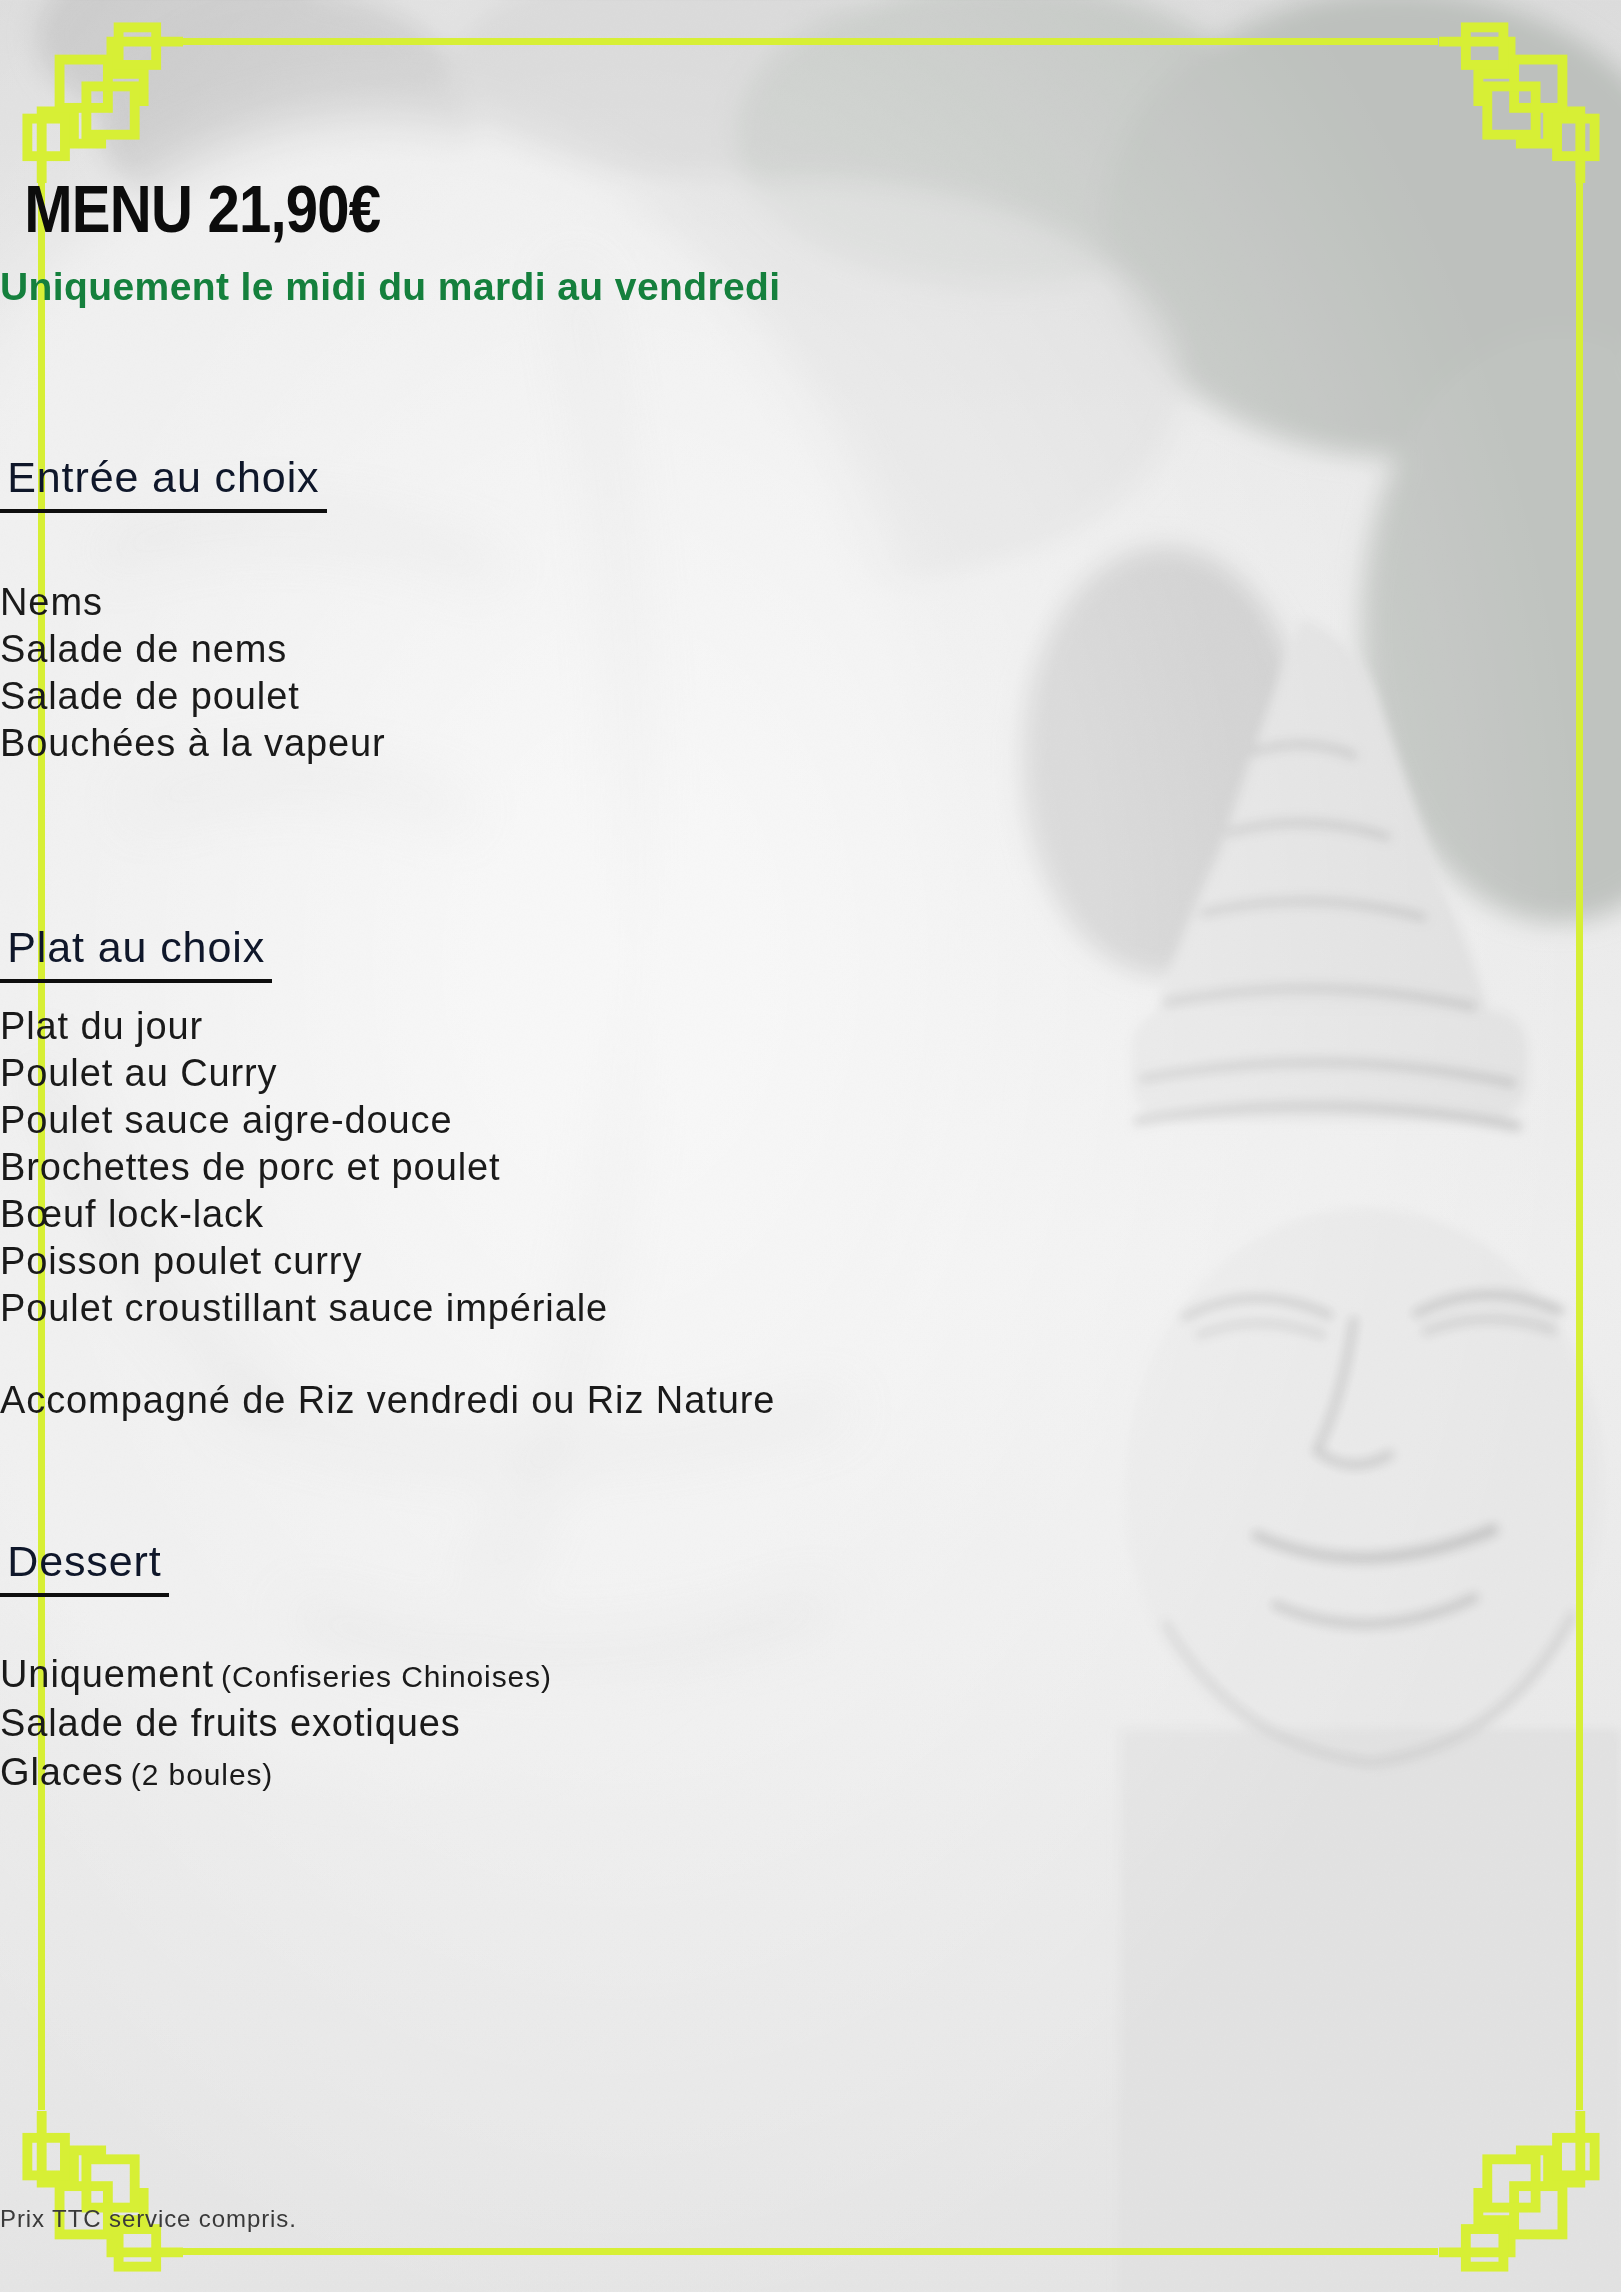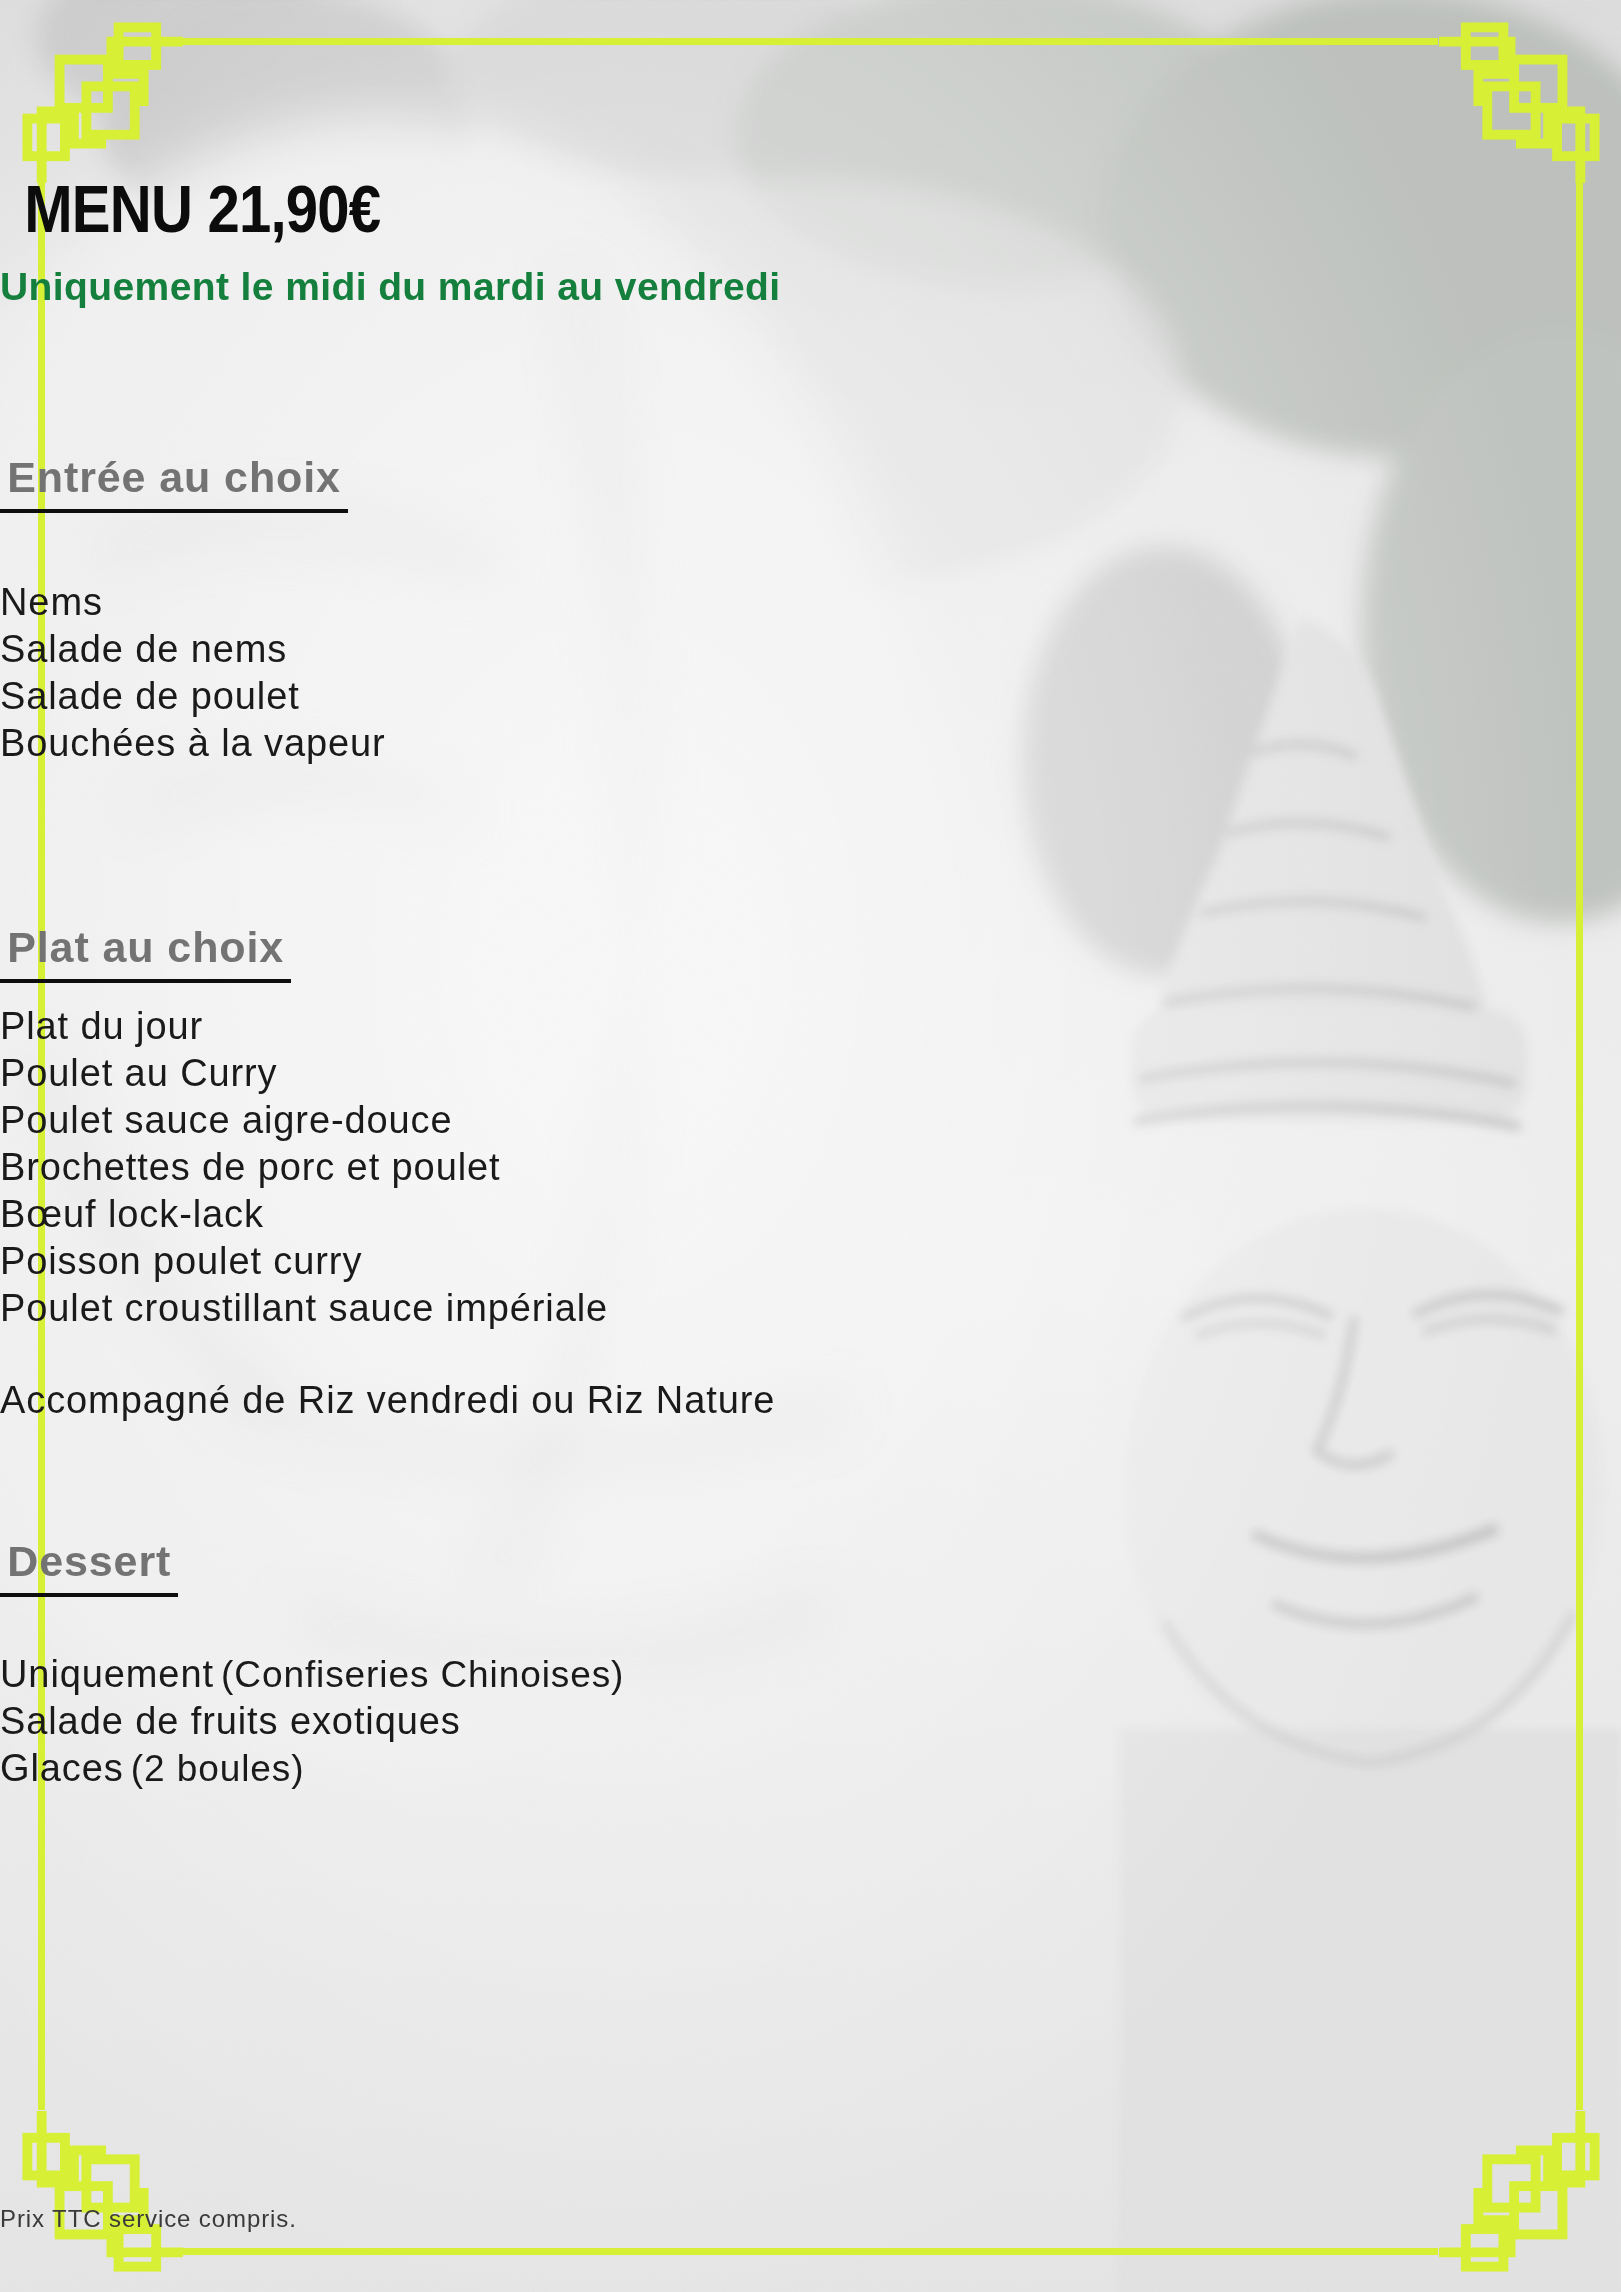--- a/index.html
+++ b/index.html
@@ -20,31 +20,31 @@
   .orn.tl{left:21.5px;top:21.5px;}
   .orn.tr{right:21.5px;top:21.5px;transform:scaleX(-1);}
   .orn.bl{left:21.5px;bottom:21.5px;transform:scaleY(-1);}
   .orn.br{right:21.5px;bottom:21.5px;transform:scale(-1,-1);}
   
   .content{position:absolute;inset:0;z-index:4;color:#151515;}
   .block{position:absolute;left:0;right:0;}
   .title{top:172px;font-weight:bold;font-size:66px;line-height:75px;color:#0c0c0c;}
   .title-inner{display:inline-block;transform:scaleX(0.88);transform-origin:center;letter-spacing:-0.9px;}
   .subtitle{top:265px;font-weight:bold;font-size:39px;color:#15803d;letter-spacing:0.4px;}
-  .heading{font-weight:bold;font-size:43px;color:#737373;letter-spacing:0.9px;}
+  .heading{font-weight:normal;font-size:43px;color:#0f172a;letter-spacing:0.9px;}
   .heading span{display:inline-block;border-bottom:4.5px solid #0e0e0e;padding:0 7.2px 7.2px 7.2px;}
   .h-entree{top:453px;}
   .h-plat{top:883px;margin-top:40px;}
   .h-dessert{top:1537px;}
   .items{font-size:38px;line-height:47px;letter-spacing:0.9px;color:#1a1a1a;}
   .i-entree{top:579px;}
   .i-plat{top:1003px;}
   .i-dessert{top:1651px;}
   .note{top:1379px;font-size:38px;letter-spacing:0.9px;color:#1a1a1a;}
-  .detail{font-size:37px;margin-left:7.2px;}
+  .detail{font-size:30px;margin-left:7.2px;}
   .footer{top:2205px;font-size:24px;color:#3a3a3a;letter-spacing:0.9px;}
 </style>
 </head>
 <body>
 
 <svg class="bg" width="1621" height="2293" viewBox="0 0 1810 2560" aria-hidden="true">
   <defs>
     <linearGradient id="gb" x1="0" y1="0" x2="0" y2="1">
       <stop offset="0" stop-color="#d8d8d8"></stop>
       <stop offset="0.18" stop-color="#e6e6e6"></stop>

